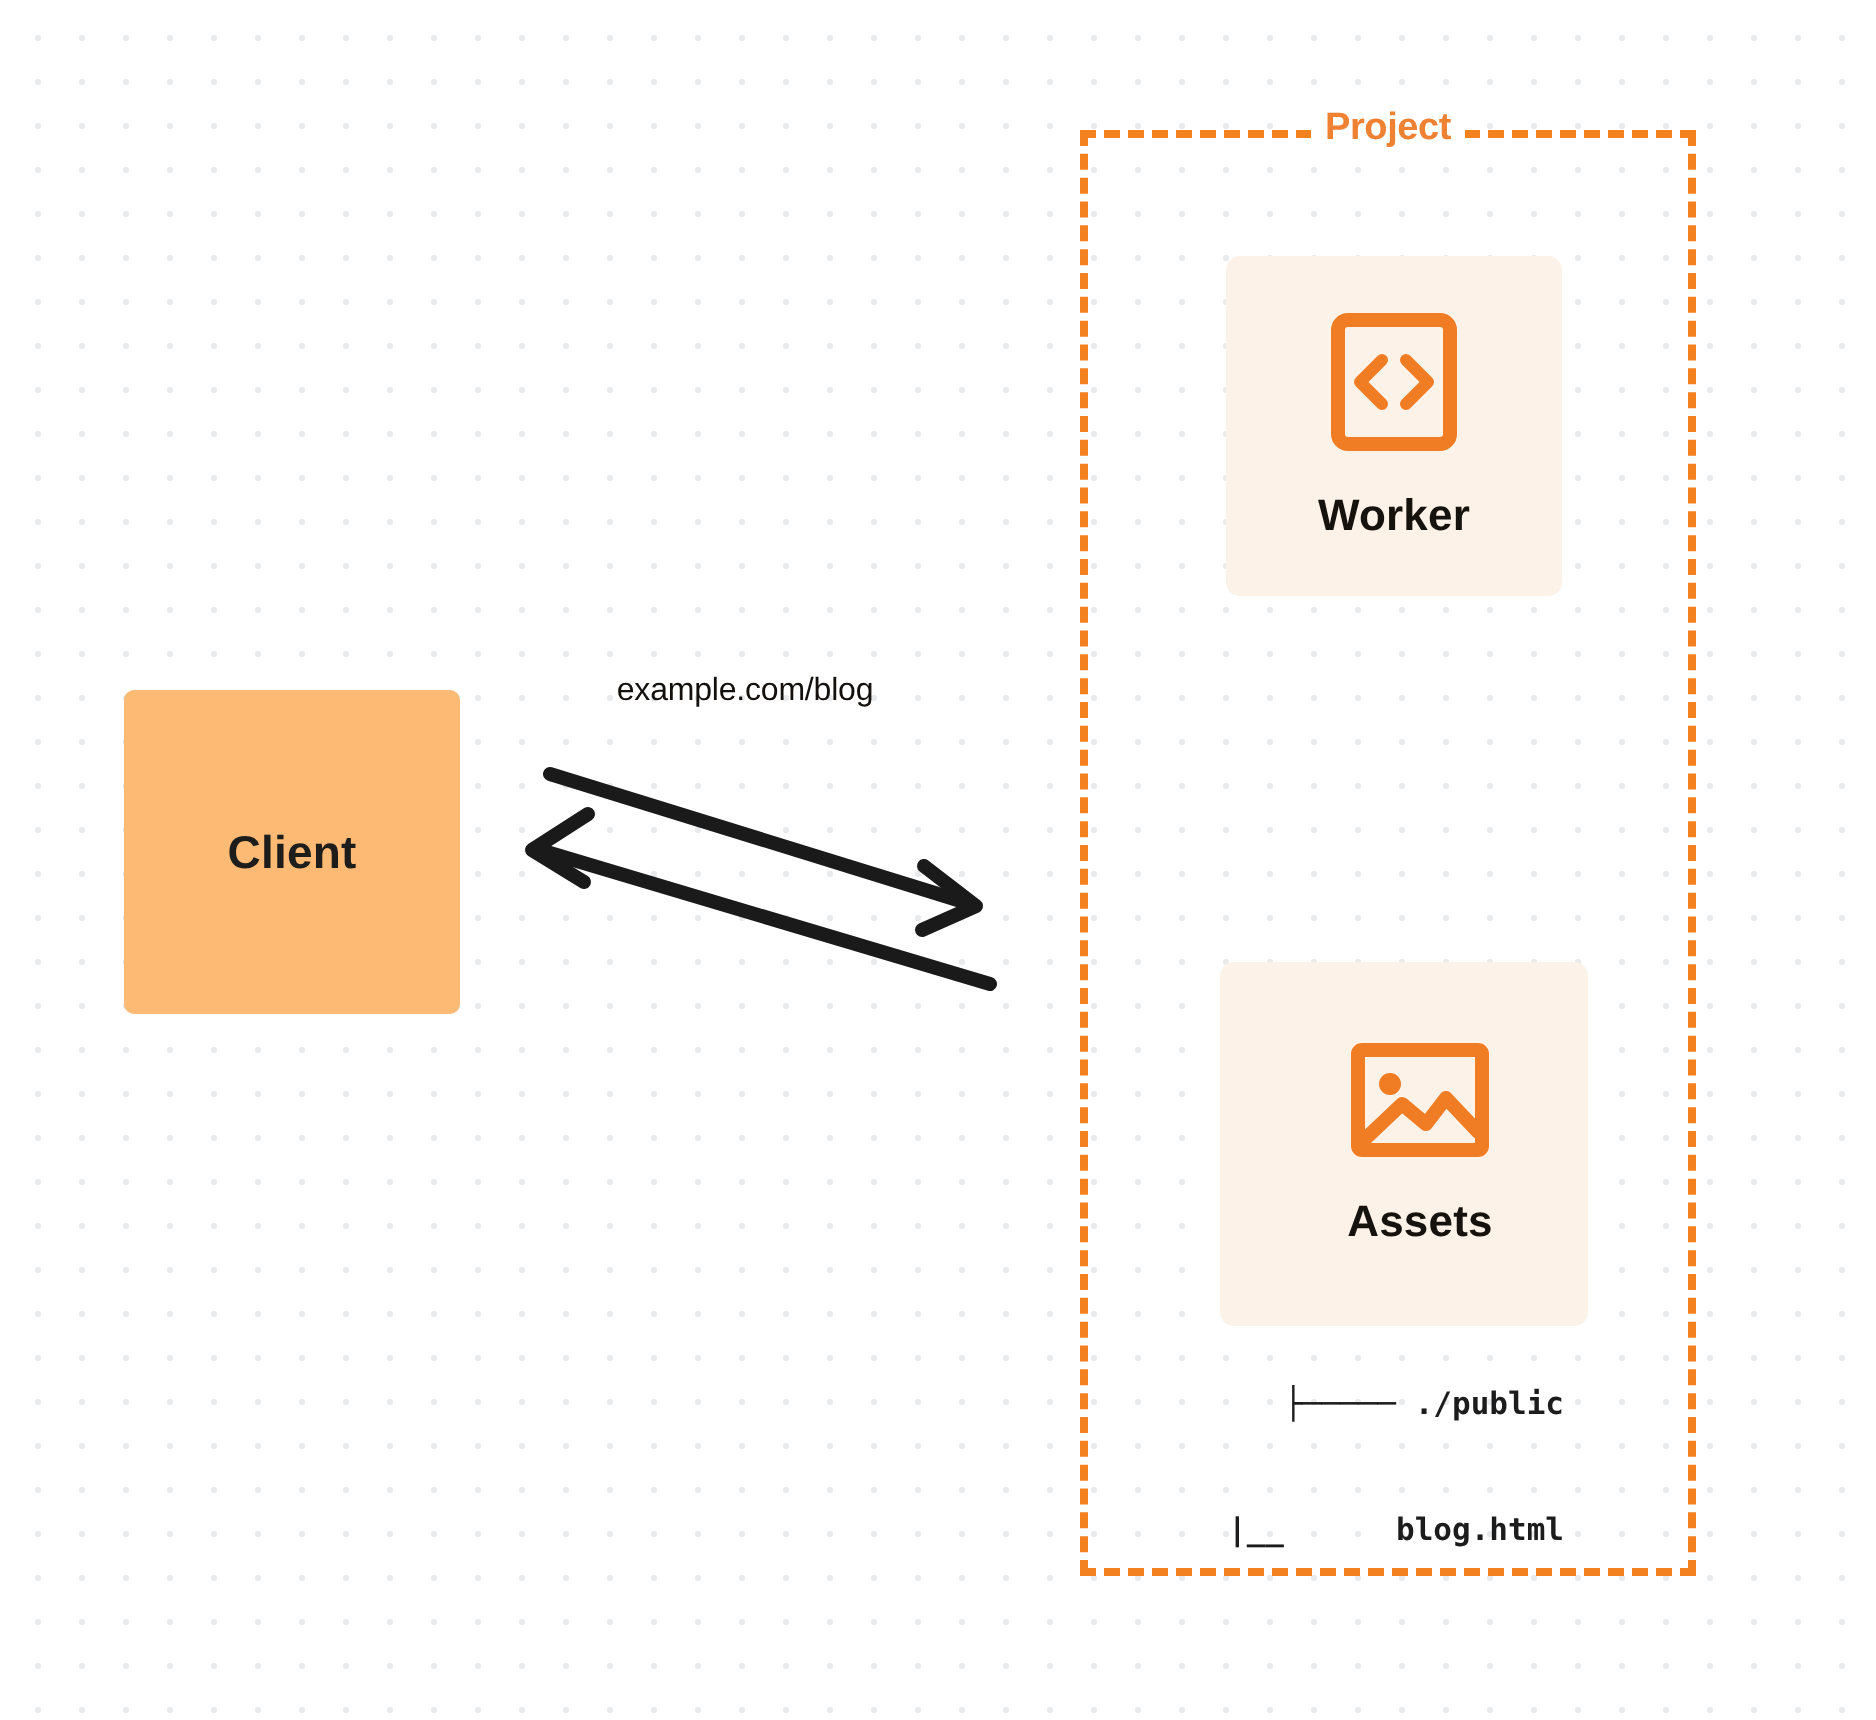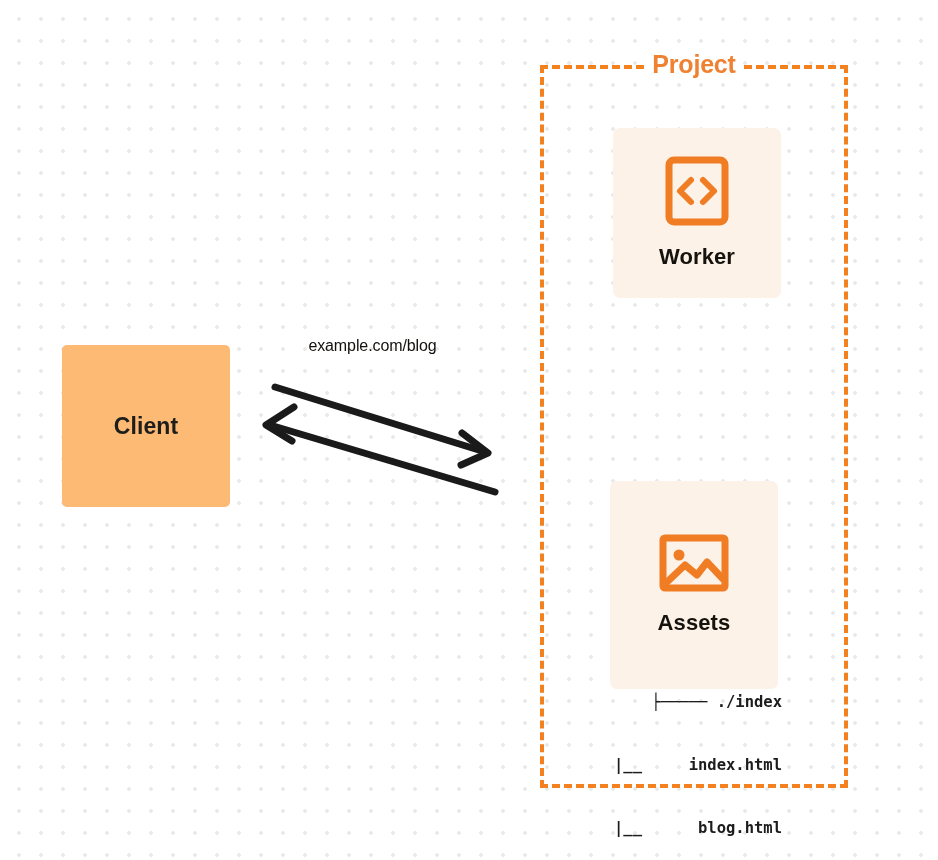--- a/index.html
+++ b/index.html
@@ -82,21 +82,21 @@
     box-sizing: border-box;
     z-index: 3;
   }
   #project-title {
     position: absolute;
     left: 50%;
     top: -4px;
     transform: translate(-50%, -52%);
     background: #ffffff;
     padding: 0 7px;
-    font-size: 25px;
+    font-size: 19px;
     font-weight: bold;
     color: #ef8132;
     letter-spacing: -0.2px;
     white-space: nowrap;
     z-index: 6;
   }
 
   
   .service-card {
     position: absolute;
@@ -104,21 +104,21 @@
     height: 170px;
     background: #fdf2e7;
     border-radius: 7px;
     display: flex;
     flex-direction: column;
     align-items: center;
     justify-content: center;
     z-index: 4;
   }
   #worker-card { left: 613px; top: 128px; }
-  #assets-card { left: 610px; top: 481px; height: 208px; }
+  #assets-card { left: 610px; top: 481px; height: 182px; padding-left: 16px; }
 
   .service-card .card-icon {
     display: block;
     margin-bottom: 14px;
   }
   .service-card .card-label {
     font-size: 22px;
     font-weight: bold;
     color: #16130f;
     letter-spacing: 0.1px;
@@ -189,17 +189,16 @@
     <svg width="70" height="58" viewBox="0 0 70 58" xmlns="http://www.w3.org/2000/svg">
       <rect x="4" y="4" width="62" height="50" rx="2" ry="2" fill="none" stroke="#f07c23" stroke-width="7"></rect>
       <circle cx="20" cy="21" r="5.5" fill="#f07c23"></circle>
       <polyline points="7,49 26,31 38,41 48,28 64,45" fill="none" stroke="#f07c23" stroke-width="7" stroke-linecap="round" stroke-linejoin="round"></polyline>
     </svg>
   </span>
   <span class="card-label">Assets</span>
 </div>
 
 <div id="asset-file-tree">
-  <span class="tree-line">├───── ./index</span>
-  <span class="tree-line">     |__     index.html</span>
+  <span class="tree-line">├───── ./public</span>
   <span class="tree-line">     |__      blog.html</span>
   
 </div>
 
 </body></html>

